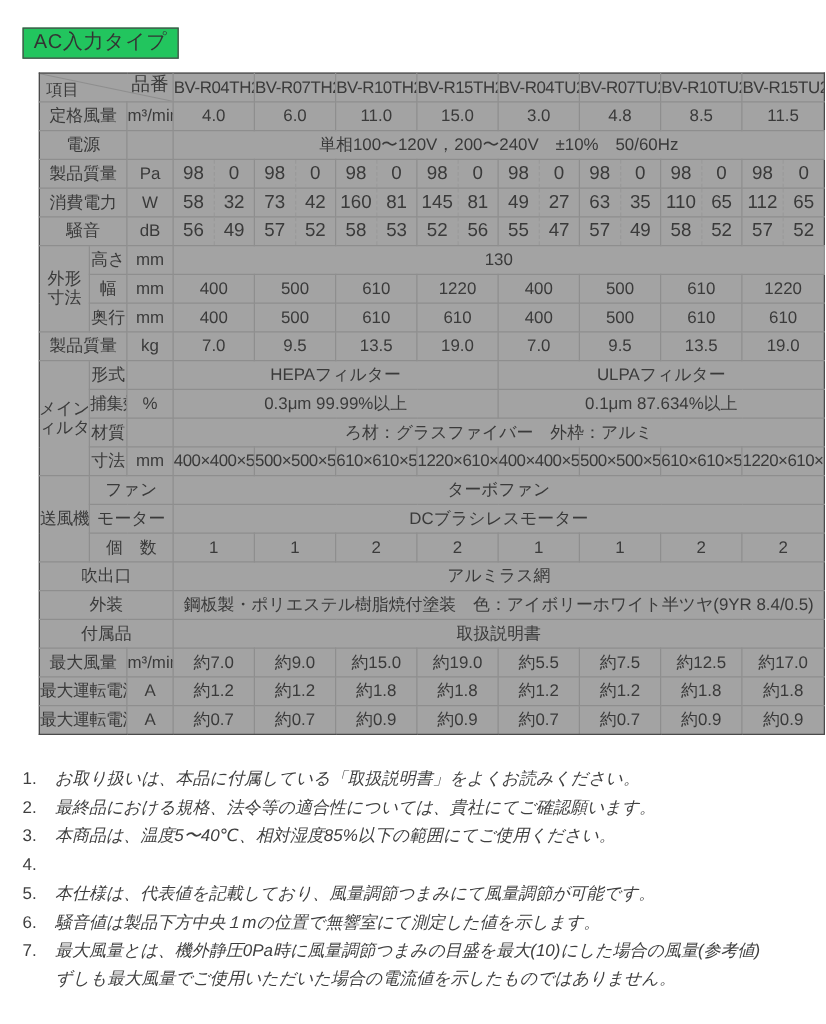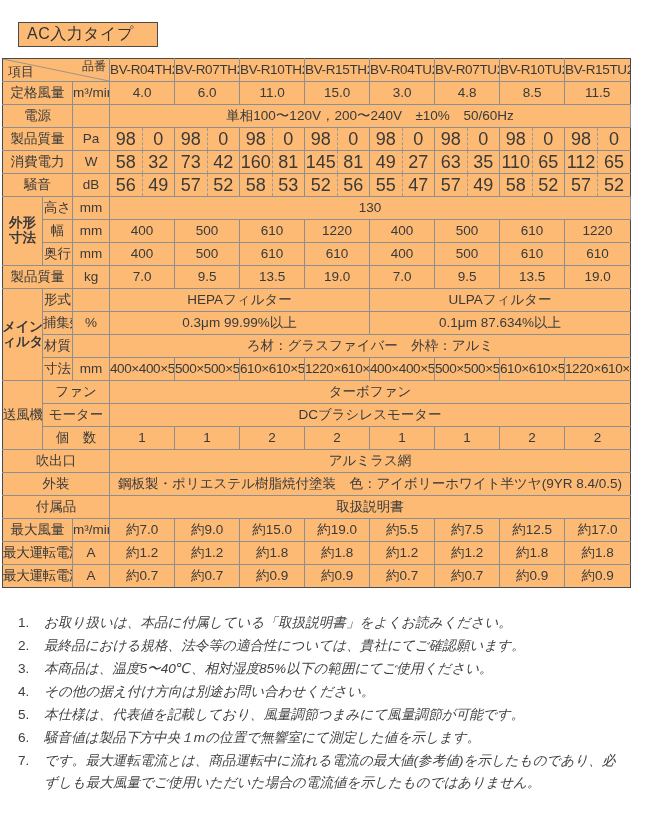--- a/index.html
+++ b/index.html
@@ -21,37 +21,37 @@
     width: 661px;
     height: 819px;
   }
 
   
   .title-badge {
     position: absolute;
     left: 18px;
     top: 22px;
     border: 1.6px solid #4a4a4a;
-    padding: 2px 23px 3px 8px;
+    padding: 2px 8px 3px 8px;
     font-size: 16px;
     letter-spacing: 0.5px;
     color: #333;
-    background: #fdba74;
+    background: #22c55e;
     line-height: 1.15;
   }
 
   
   table.spec {
     position: absolute;
-    left: 2px;
+    left: 31px;
     top: 58px;
     width: 628px;
     border-collapse: collapse;
     table-layout: fixed;
-    background: #fdba74;
+    background: #a3a3a3;
   }
   table.spec td {
     border: 1px solid #8e8e8e;
     text-align: center;
     vertical-align: middle;
     font-size: 13.5px;
     color: #3a3a3a;
     padding: 0;
     height: 22px;
     line-height: 1.12;
@@ -88,51 +88,50 @@
   td.corner .c-item {
     position: absolute;
     left: 5px;
     bottom: 1px;
     font-size: 13px;
   }
   td.corner .c-model {
     position: absolute;
     right: 3px;
     top: 1px;
-    font-size: 12px;
+    font-size: 15px;
   }
   td.model {
     font-size: 9px;
     letter-spacing: -0.35px;
     color: #4a4a4a;
   }
   
   .pair {
     display: flex;
     width: 100%;
     height: 22px;
     align-items: stretch;
   }
   .pair > span {
     flex: 1 1 50%;
     display: flex;
     align-items: center;
     justify-content: center;
-    font-size: 18px;
+    font-size: 15px;
   }
   .pair > span:first-child {
     border-right: 1px dashed #9a9a9a;
   }
   .vstack {
     display: flex;
     flex-direction: column;
     align-items: center;
     justify-content: flex-end;
     line-height: 1.08;
-    font-weight: bold;
   }
 
   
   .notes {
     position: absolute;
     left: 18px;
     top: 612px;
     width: 630px;
     font-size: 13.6px;
     color: #3f3f3f;
@@ -560,37 +559,36 @@
     </div>
     <div class="note">
       <span class="num">3.</span>
       <span class="body">
           <p>本商品は、温度5〜40℃、相対湿度85%以下の範囲にてご使用ください。</p>
         </span>
     </div>
     <div class="note">
       <span class="num">4.</span>
       <span class="body">
-        <p>その他の据え付け方向は別途お問い合わせください。</p>
       </span>
     </div>
     <div class="note">
       <span class="num">5.</span>
       <span class="body">
           <p>本仕様は、代表値を記載しており、風量調節つまみにて風量調節が可能です。</p>
         </span>
     </div>
     <div class="note">
       <span class="num">6.</span>
       <span class="body">
           <p>騒音値は製品下方中央１mの位置で無響室にて測定した値を示します。</p>
         </span>
     </div>
     <div class="note">
       <span class="num">7.</span>
       <span class="body">
-        <p>です。最大運転電流とは、商品運転中に流れる電流の最大値(参考値)を示したものであり、必</p>
+        <p>最大風量とは、機外静圧0Pa時に風量調節つまみの目盛を最大(10)にした場合の風量(参考値)</p>
         <p>ずしも最大風量でご使用いただいた場合の電流値を示したものではありません。</p>
       </span>
     </div>
   </div>
 
 </div>
 
 </body></html>

